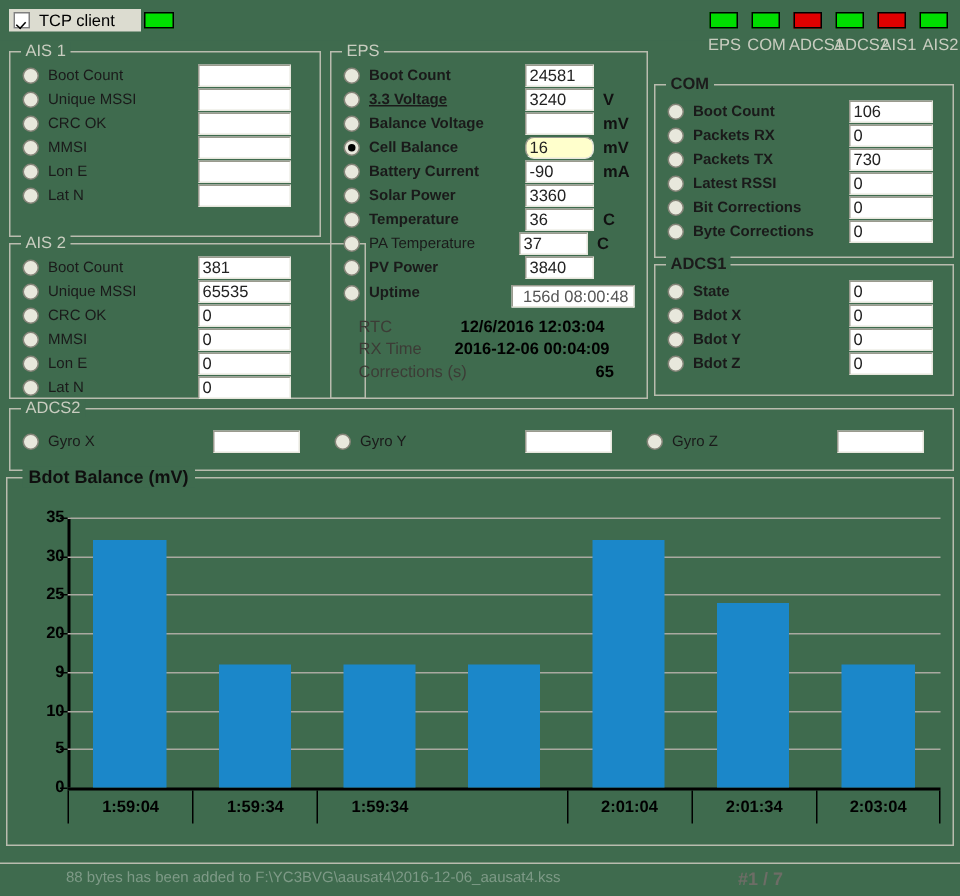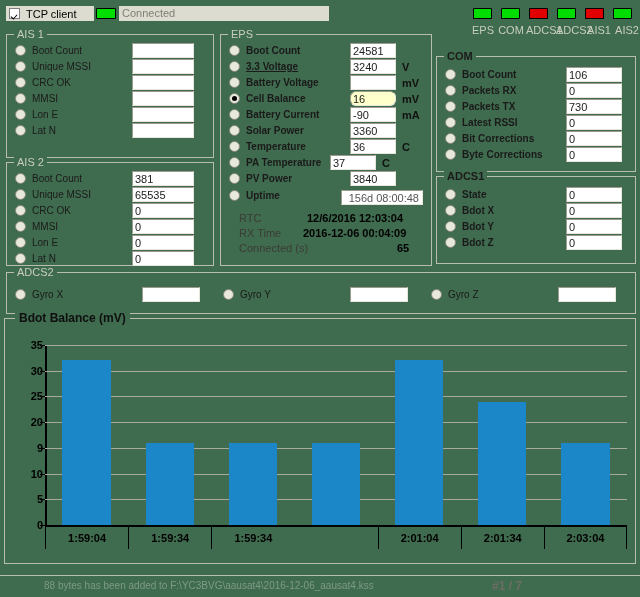--- a/index.html
+++ b/index.html
@@ -302,21 +302,20 @@
 </style>
 </head>
 <body>
 
 <div class="topbar">
   <div class="tcp-check">
     <span class="cbox checked"></span>
     <span class="tcp-label">TCP client</span>
   </div>
   <div class="led-small"></div>
-  <div class="conn-field">Connected</div>
 </div>
 
 <div class="ledpanel">
   <div class="led-row" id="led-row">
       <div class="led-box" style="background: rgb(0, 221, 0);"></div>
       <div class="led-box" style="background: rgb(0, 221, 0);"></div>
       <div class="led-box" style="background: rgb(224, 0, 0);"></div>
       <div class="led-box" style="background: rgb(0, 221, 0);"></div>
       <div class="led-box" style="background: rgb(224, 0, 0);"></div>
       <div class="led-box" style="background: rgb(0, 221, 0);"></div>
@@ -360,21 +359,21 @@
         <span class="txtfield" style="width: 62px; display: inline-block;"></span>
       </div>
       <div class="prow">
         <span class="radio"></span>
         <span class="plabel" style="width: 100px;">Lat N</span>
         <span class="txtfield" style="width: 62px; display: inline-block;"></span>
       </div>
     </div>
 </div>
 
-<div class="grp" style="left:6px; top:162px; width:208px; height:104px;">
+<div class="grp" style="left:6px; top:162px; width:238px; height:104px;">
   <span class="grp-title">AIS 2</span>
   <div class="rowlist" id="ais2-rows" style="left:8px; top:8px;">
       <div class="prow">
         <span class="radio"></span>
         <span class="plabel" style="width: 100px;">Boot Count</span>
         <span class="txtfield" style="width: 62px; display: inline-block;">381</span>
       </div>
       <div class="prow">
         <span class="radio"></span>
         <span class="plabel" style="width: 100px;">Unique MSSI</span>
@@ -413,21 +412,21 @@
         <span class="unit" style="margin-left: 6px;"></span>
       </div>
       <div class="prow">
         <span class="radio"></span>
         <span class="plabel" style="font-weight: bold; width: 104px; text-decoration: underline;">3.3 Voltage</span>
         <span class="txtfield" style="width: 46px; display: inline-block;">3240</span>
         <span class="unit" style="margin-left: 6px;">V</span>
       </div>
       <div class="prow">
         <span class="radio"></span>
-        <span class="plabel" style="font-weight: bold; width: 104px;">Battery Voltage</span>
+        <span class="plabel" style="font-weight: bold; width: 104px;">Balance Voltage</span>
         <span class="txtfield" style="width: 46px; display: inline-block; padding-left: 44px;">7960</span>
         <span class="unit" style="margin-left: 6px;">mV</span>
       </div>
       <div class="prow">
         <span class="radio sel"></span>
         <span class="plabel" style="font-weight: bold; width: 104px;">Cell Balance</span>
         <span class="txtfield hl" style="width: 46px; display: inline-block; border-radius: 6px;">16</span>
         <span class="unit" style="margin-left: 6px;">mV</span>
       </div>
       <div class="prow">
@@ -443,21 +442,21 @@
         <span class="unit" style="margin-left: 6px;"></span>
       </div>
       <div class="prow">
         <span class="radio"></span>
         <span class="plabel" style="font-weight: bold; width: 104px;">Temperature</span>
         <span class="txtfield" style="width: 46px; display: inline-block;">36</span>
         <span class="unit" style="margin-left: 6px;">C</span>
       </div>
       <div class="prow">
         <span class="radio"></span>
-        <span class="plabel" style="font-weight: bold; width: 84px;">PA Temperature</span>
+        <span class="plabel" style="font-weight: normal; width: 100px;">PA Temperature</span>
         <span class="txtfield" style="width: 46px; display: inline-block;">37</span>
         <span class="unit" style="margin-left: 6px;">C</span>
       </div>
       <div class="prow">
         <span class="radio"></span>
         <span class="plabel" style="font-weight: bold; width: 104px;">PV Power</span>
         <span class="txtfield" style="width: 46px; display: inline-block;">3840</span>
         <span class="unit" style="margin-left: 6px;"></span>
       </div>
     </div>
@@ -467,21 +466,21 @@
     <span class="plabel" style="font-weight:bold;">Uptime</span>
   </div>
   <div class="txtfield" style="position:absolute; left:120px; top:155px; width:82px; text-align:right; padding-right:3px; color:#555;">156d 08:00:48</div>
 
   <span class="kv" style="left:18px; top:177px;">RTC</span>
   <span class="kv val" style="left:86px; top:177px;">12/6/2016 12:03:04</span>
 
   <span class="kv" style="left:18px; top:192px;">RX Time</span>
   <span class="kv val" style="left:82px; top:192px;">2016-12-06 00:04:09</span>
 
-  <span class="kv" style="left:18px; top:207px;">Connected (s)</span>
+  <span class="kv" style="left:18px; top:207px;">Corrections (s)</span>
   <span class="kv val" style="left:176px; top:207px;">65</span>
 </div>
 
 <div class="grp" style="left:436px; top:56px; width:200px; height:116px;">
   <span class="grp-title dark" style="color:#1b1b1b; font-weight:bold;">COM</span>
   <div class="rowlist" id="com-rows" style="left:8px; top:10px;">
       <div class="prow">
         <span class="radio"></span>
         <span class="plabel" style="font-weight: bold; width: 104px;">Boot Count</span>
         <span class="txtfield" style="width: 56px; display: inline-block;">106</span>

